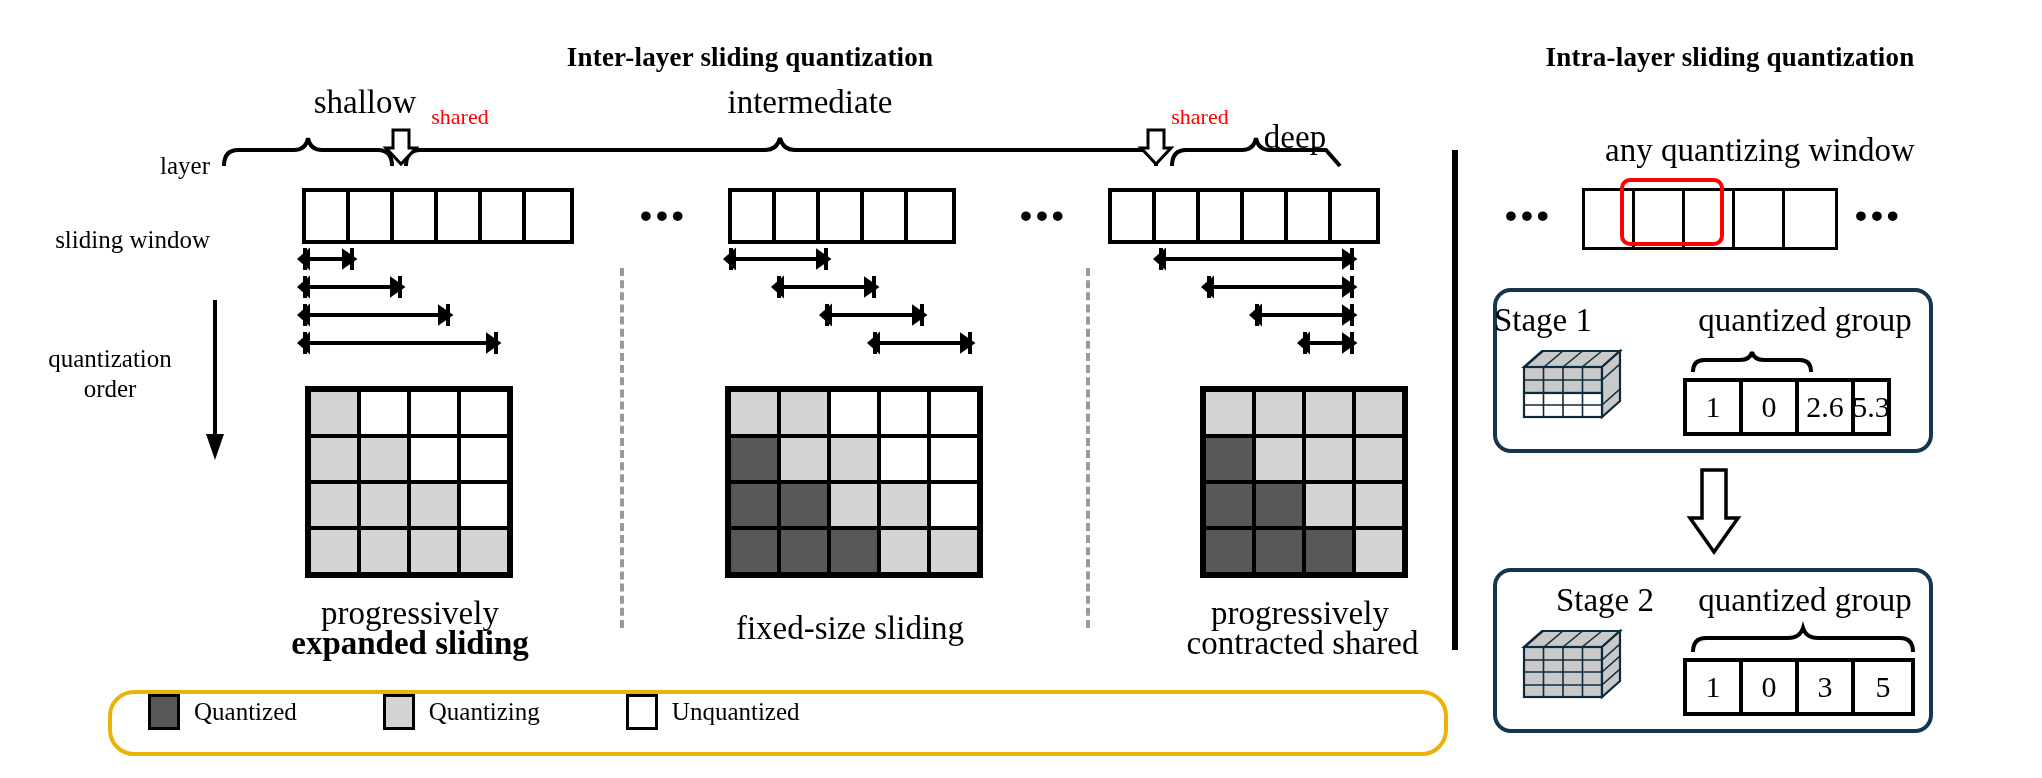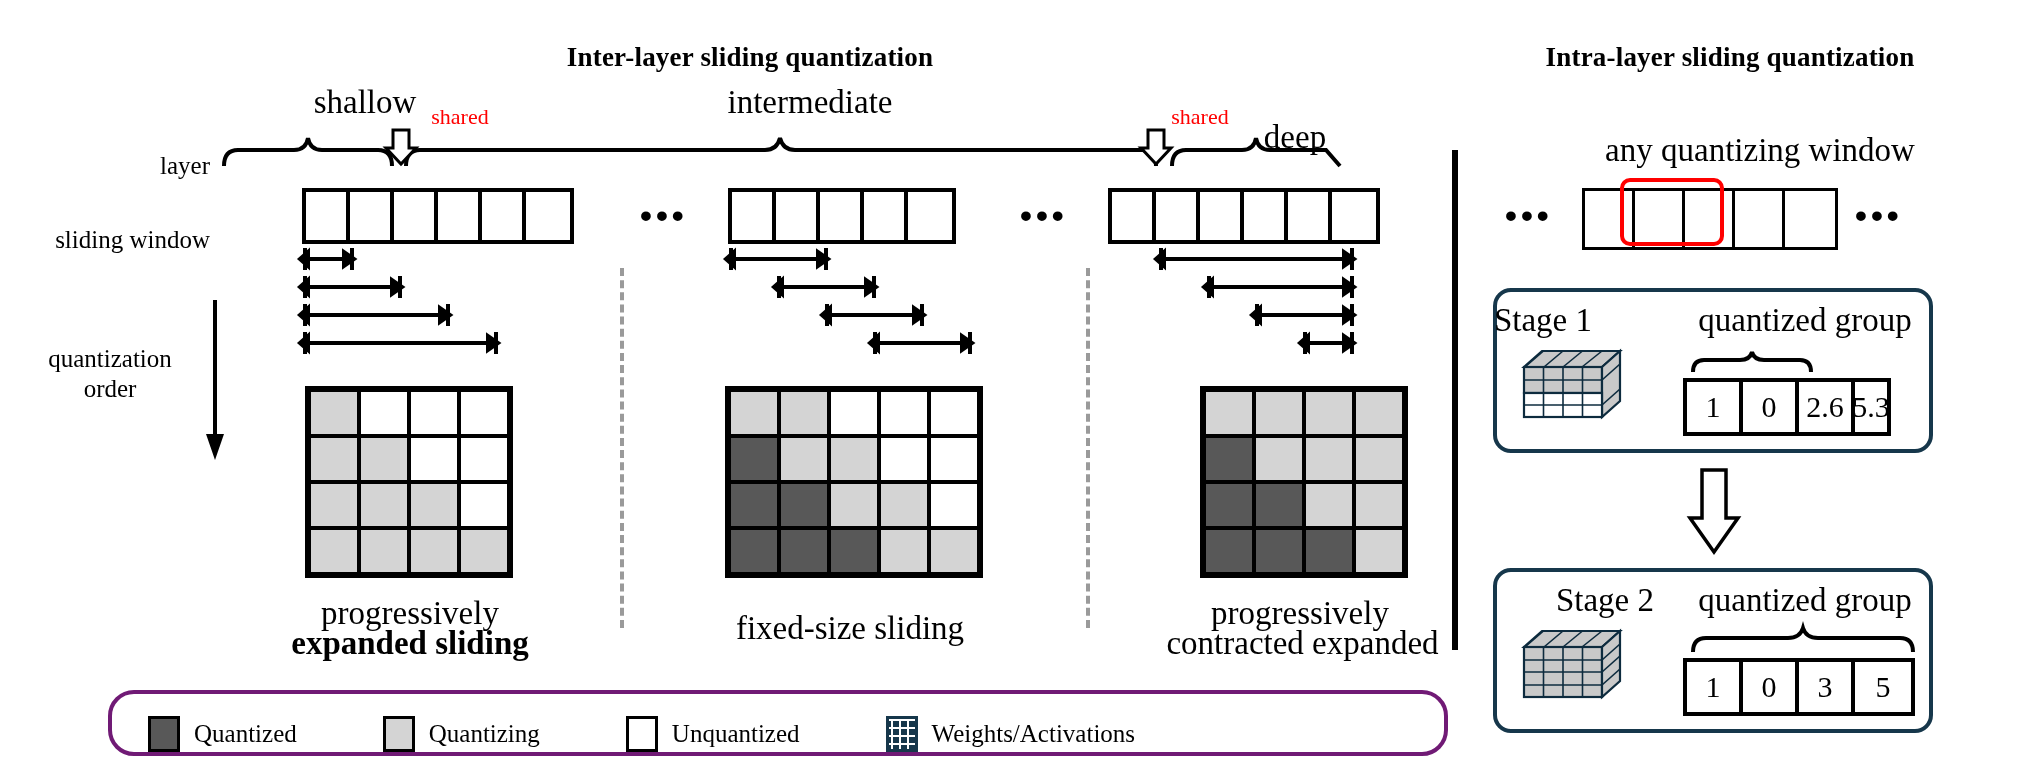--- a/index.html
+++ b/index.html
@@ -23,22 +23,22 @@
   .matrix .mc{box-sizing:border-box;border:2px solid #000;}
   .q-done{background:#585858;}
   .q-ing{background:#d4d4d4;}
   .q-no{background:#ffffff;}
 
   
   .vdash{border-left:4px dashed #9a9a9a;}
   .vsolid{background:#000;}
 
   
-  .legend{position:absolute;border:4px solid #701a75;border-radius:26px;background:#fff;
-          display:flex;align-items:flex-end;box-sizing:border-box;}
+  .legend{position:absolute;border:4px solid #eab308;border-radius:26px;background:#fff;
+          display:flex;align-items:flex-start;box-sizing:border-box;}
   .lg-item{display:flex;align-items:center;gap:14px;}
   .lg-sw{width:32px;height:36px;border:3px solid #000;box-sizing:border-box;}
   .lg-tx{font-size:25px;white-space:nowrap;}
   .lg-wa{width:32px;height:36px;border:3px solid #16374b;box-sizing:border-box;background:#16374b;
          background-image:linear-gradient(90deg,#fff 2px,transparent 2px),linear-gradient(0deg,#fff 2px,transparent 2px);
          background-size:8px 8px;background-position:2px 2px;}
 
   
   .rbox{position:absolute;border:4px solid #16374b;border-radius:18px;background:#fff;box-sizing:border-box;}
 
@@ -266,43 +266,39 @@
     <div class="mc q-done"></div>
     <div class="mc q-done"></div>
     <div class="mc q-done"></div>
     <div class="mc q-ing"></div>
   </div>
 
 <div class="abs lbl" style="left:290px;top:595px;width:240px;">progressively</div>
 <div class="abs lbl" style="left:270px;top:625px;width:280px;font-weight:bold;">expanded sliding</div>
 <div class="abs lbl" style="left:710px;top:610px;width:280px;">fixed-size sliding</div>
 <div class="abs lbl" style="left:1180px;top:595px;width:240px;">progressively</div>
-<div class="abs lbl" style="left:1160px;top:625px;width:285px;">contracted expanded</div>
+<div class="abs lbl" style="left:1160px;top:625px;width:285px;">contracted shared</div>
 
 <div class="abs vdash" style="left:620px;top:268px;height:360px;"></div>
 <div class="abs vdash" style="left:1086px;top:268px;height:360px;"></div>
 
 <div class="abs vsolid" style="left:1452px;top:150px;width:6px;height:500px;"></div>
 
 <div class="legend" style="left:108px;top:690px;width:1340px;height:66px;padding:0 36px;gap:86px;">
   <div class="lg-item">
     <span class="lg-sw q-done"></span>
     <span class="lg-tx">Quantized</span>
   </div>
   <div class="lg-item">
     <span class="lg-sw q-ing"></span>
     <span class="lg-tx">Quantizing</span>
   </div>
   <div class="lg-item">
     <span class="lg-sw q-no"></span>
     <span class="lg-tx">Unquantized</span>
-  </div>
-  <div class="lg-item">
-    <span class="lg-wa"></span>
-    <span class="lg-tx">Weights/Activations</span>
   </div>
 </div>
 
 <div class="abs lbl" style="left:1550px;top:132px;width:420px;">any quantizing window</div>
 
 <div class="abs dots" style="left:1505px;top:198px;">•••</div>
 <div class="abs dots" style="left:1855px;top:198px;">•••</div>
 
 <div class="abs cellrow" id="strip" style="left:1582px;top:188px;border-width:3px;">
     <div class="cell q-done" style="width: 50px; height: 56px; border-right-width: 3px;"></div>

